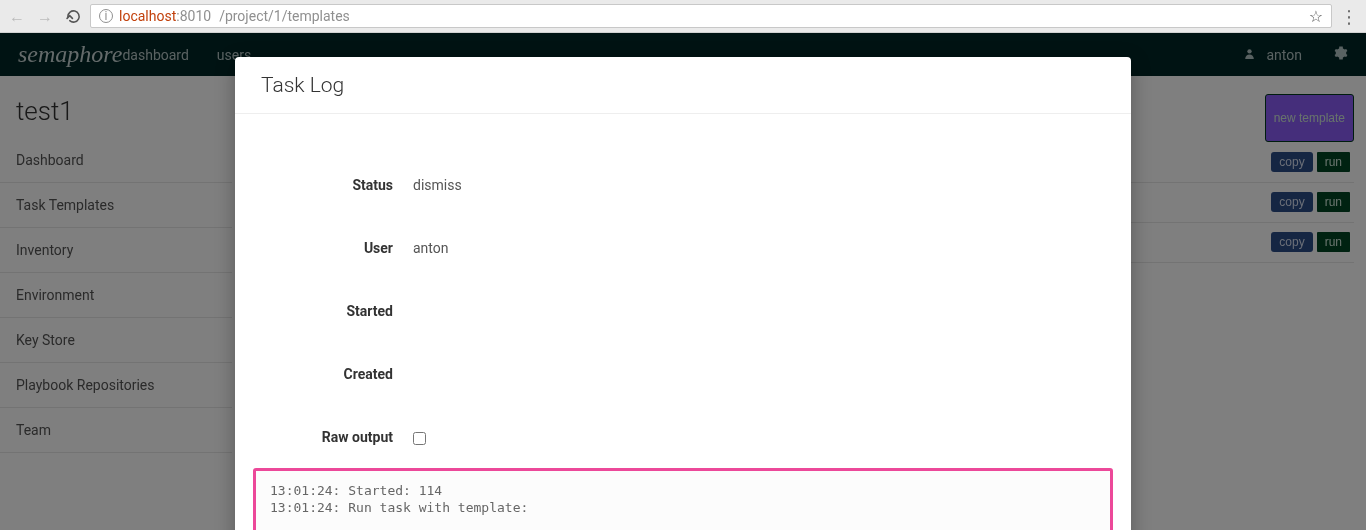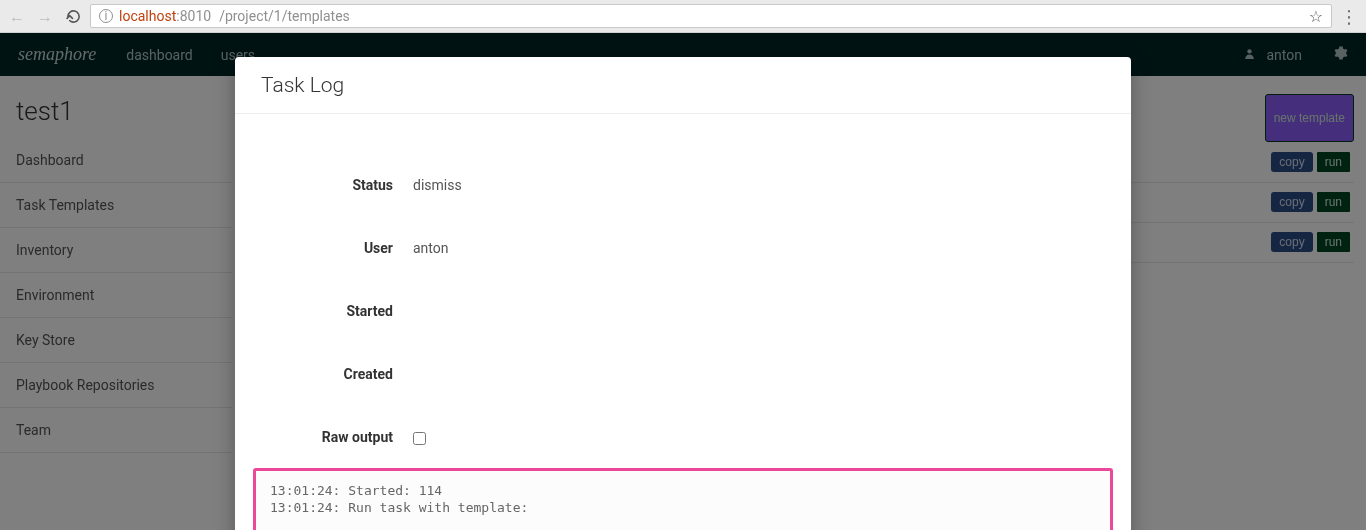--- a/index.html
+++ b/index.html
@@ -69,23 +69,22 @@
     background: #012626;
     color: #b3c4c4;
     height: 43px;
     display: flex;
     align-items: center;
     padding: 0 18px;
   }
   .brand {
     font-style: italic;
     font-family: serif;
-    font-size: 18px;
+    font-size: 24px;
     color: #c9d6d6;
-    margin-right: 30px;
   }
   .nav-link { margin-right: 28px; font-size: 14px; }
   .nav-spacer { flex: 1; }
   .nav-user { display: flex; align-items: center; gap: 10px; }
   .nav-user .icon { font-size: 13px; }
   .nav-gear { margin-left: 22px; }
 
   
   .page {
     display: flex;

